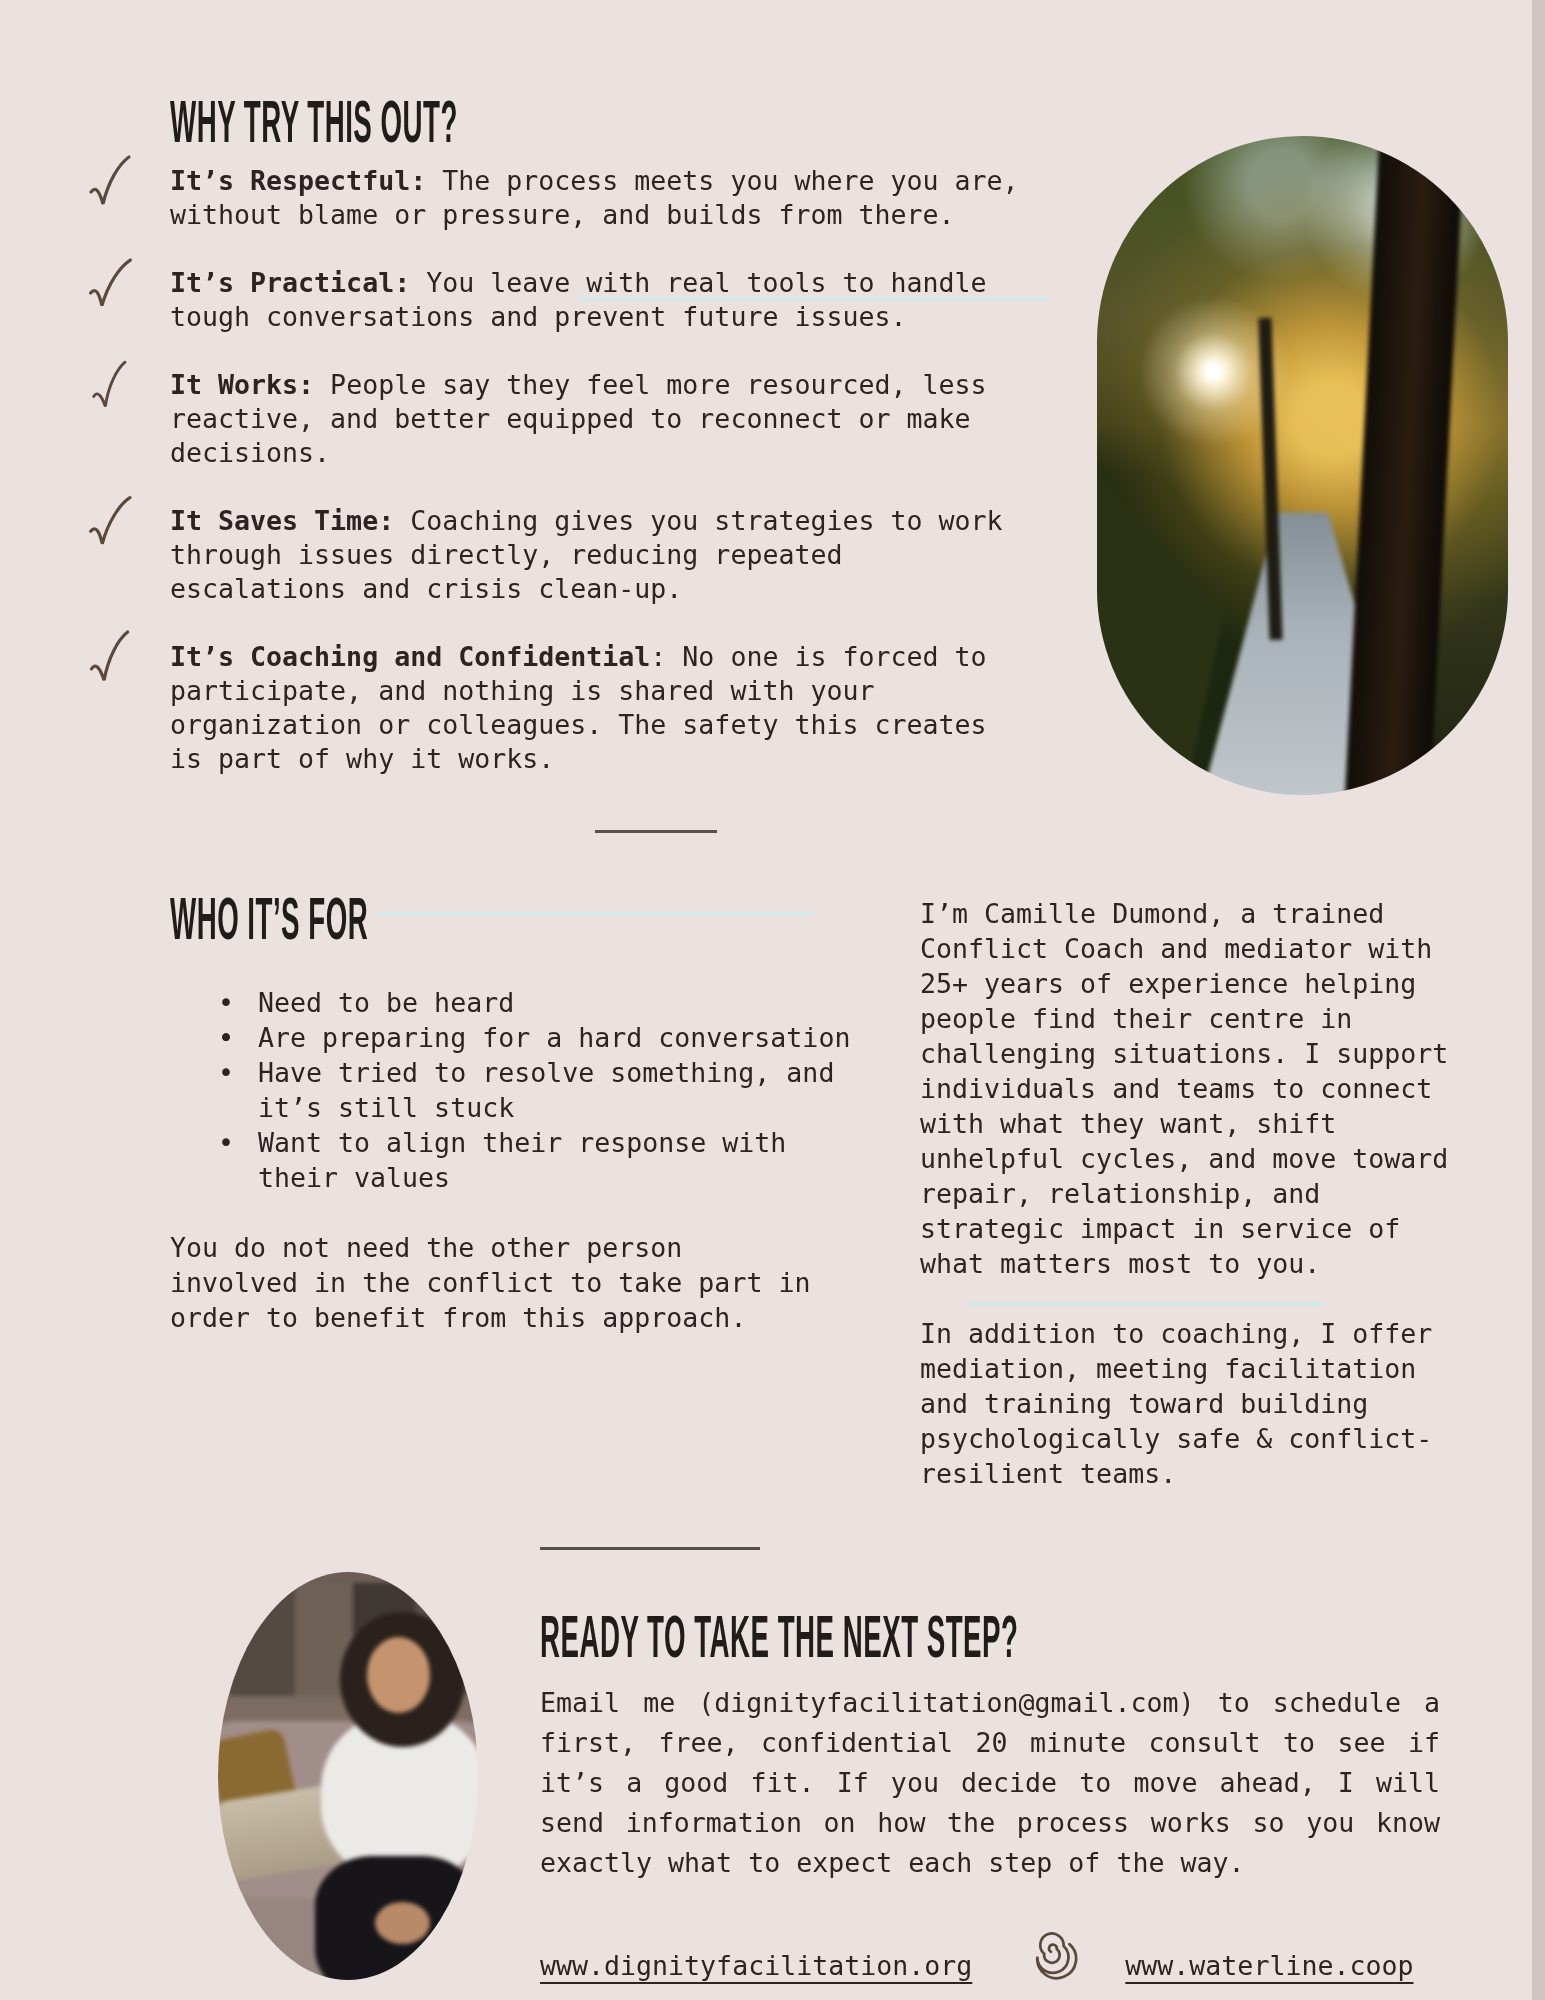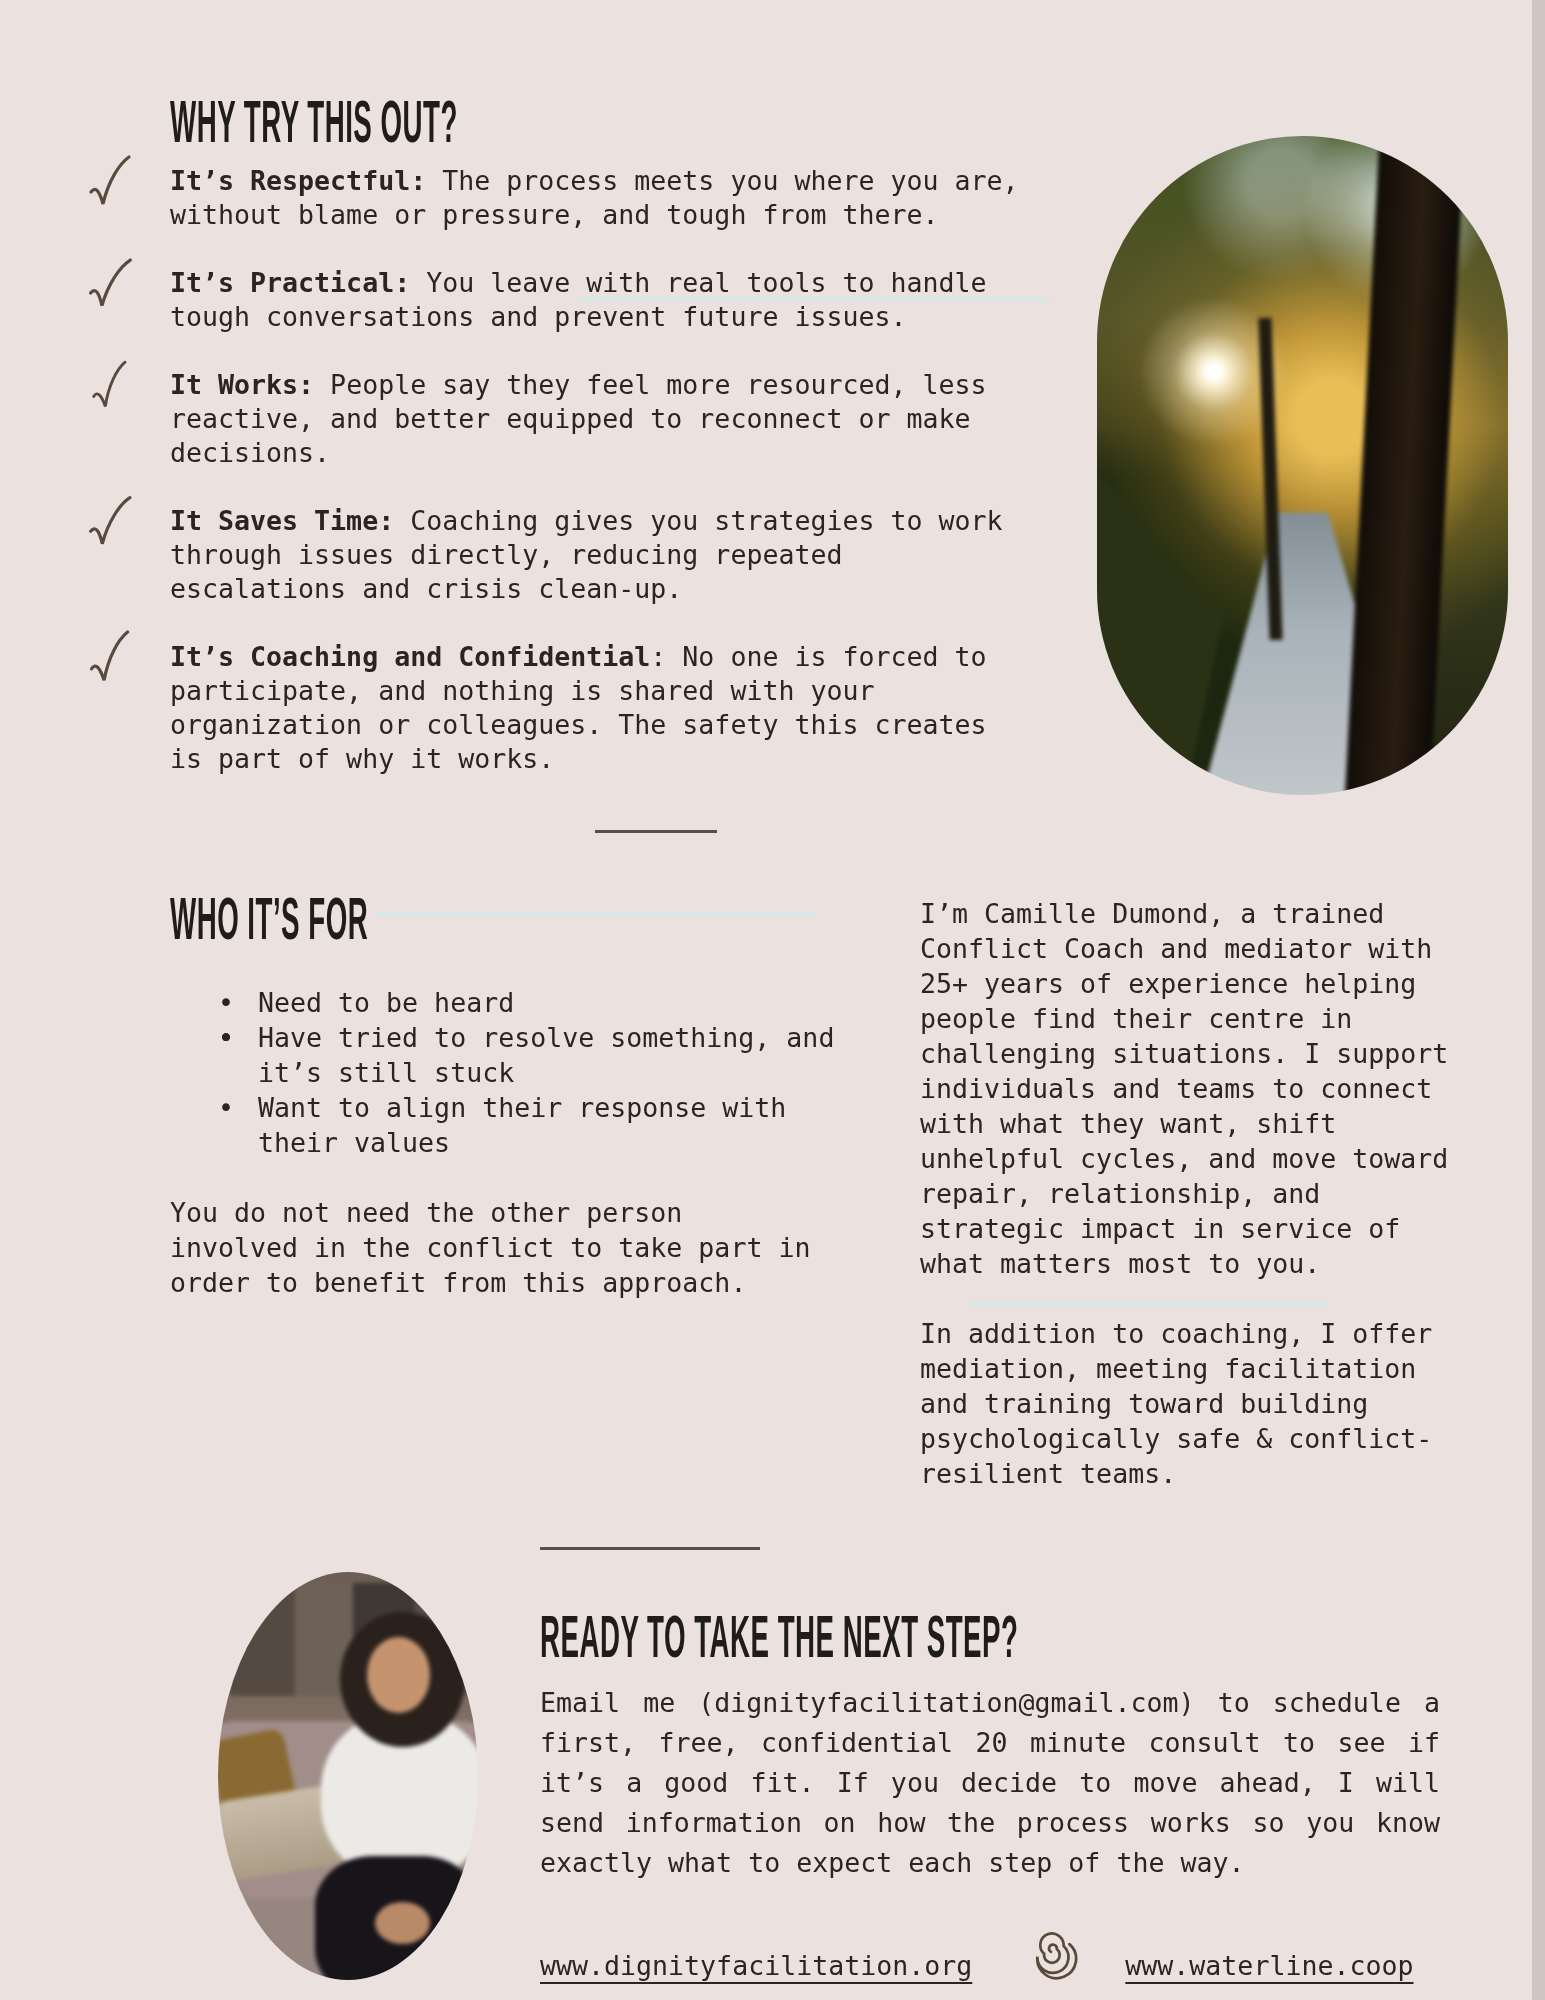--- a/index.html
+++ b/index.html
@@ -98,21 +98,21 @@
   <div class="accent a-who"></div>
   <div class="accent a-about"></div>
 
   <section class="why mono">
     <h2><span class="hx">WHY TRY THIS OUT?</span></h2>
 
     <div class="why-item">
       <svg class="check" viewBox="0 0 44 58" fill="none">
         <path d="M3 38 C8 31 12 39 15 50 C20 28 31 10 41 3" stroke="#5a4a3d" stroke-width="3.2" stroke-linecap="round" fill="none"></path>
       </svg>
-      <p><b>It’s Respectful:</b><span> The process meets you where you are, without blame or pressure, and tough from there.</span></p>
+      <p><b>It’s Respectful:</b><span> The process meets you where you are, without blame or pressure, and builds from there.</span></p>
     </div>
 
     <div class="why-item">
       <svg class="check" viewBox="0 0 44 58" fill="none">
         <path d="M3 38 C8 31 12 39 15 50 C20 28 31 10 41 3" stroke="#5a4a3d" stroke-width="3.2" stroke-linecap="round" fill="none"></path>
       </svg>
       <p><b>It’s Practical:</b><span> You leave with real tools to handle tough conversations and prevent future issues.</span></p>
     </div>
 
     <div class="why-item">
@@ -147,21 +147,21 @@
     </div>
   </div>
 
   <div class="divider d1"></div>
 
   <section class="who mono">
     <h2><span class="hx">WHO IT’S FOR</span></h2>
     <ul>
       <li><span class="dot">•</span><span>Need to be heard</span></li>
       <li><span class="dot">•</span></li>
-      <li><span class="dot">•</span></li>
+      <li><span class="dot">•</span><span>Are preparing for a hard conversation</span></li>
       <li><span class="dot">•</span><span>Have tried to resolve something, and it’s still stuck</span></li>
       <li><span class="dot">•</span><span>Want to align their response with their values</span></li>
     </ul>
     <p class="outro">You do not need the other person involved in the conflict to take part in order to benefit from this approach.</p>
   </section>
 
   <section class="about mono">
     <p>I’m Camille Dumond, a trained Conflict Coach and mediator with 25+ years of experience helping people find their centre in challenging situations. I support individuals and teams to connect with what they want, shift unhelpful cycles, and move toward repair, relationship, and strategic impact in service of what matters most to you.</p>
     <p>In addition to coaching, I offer mediation, meeting facilitation and training toward building psychologically safe &amp; conflict-resilient teams.</p>
   </section>

